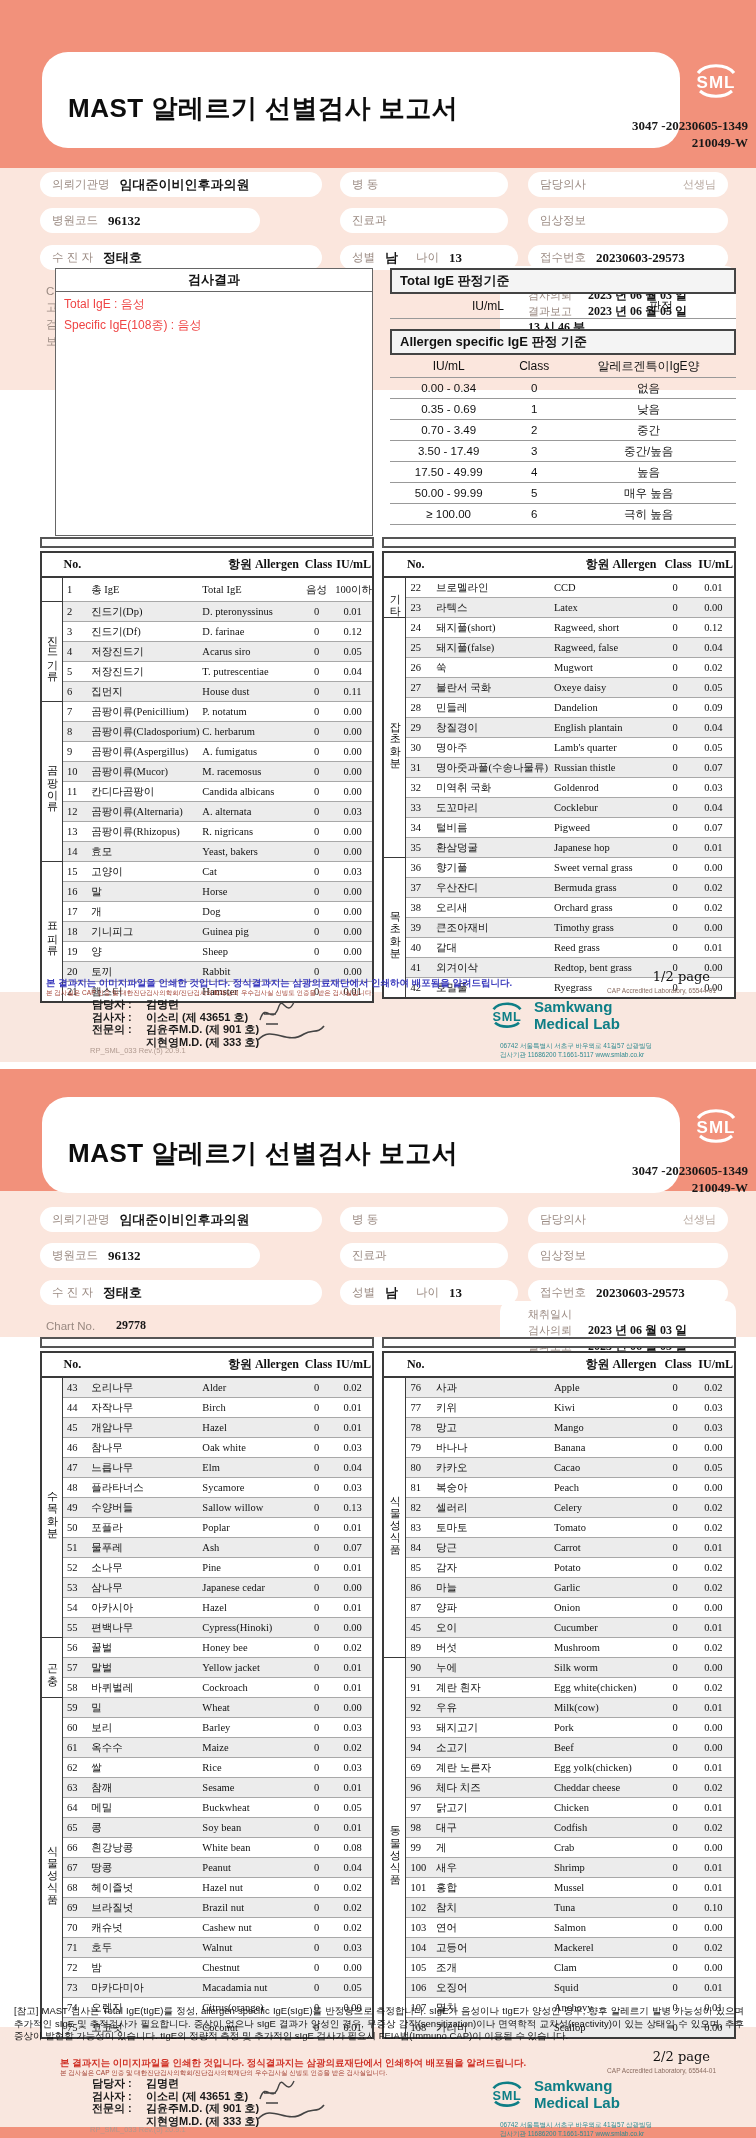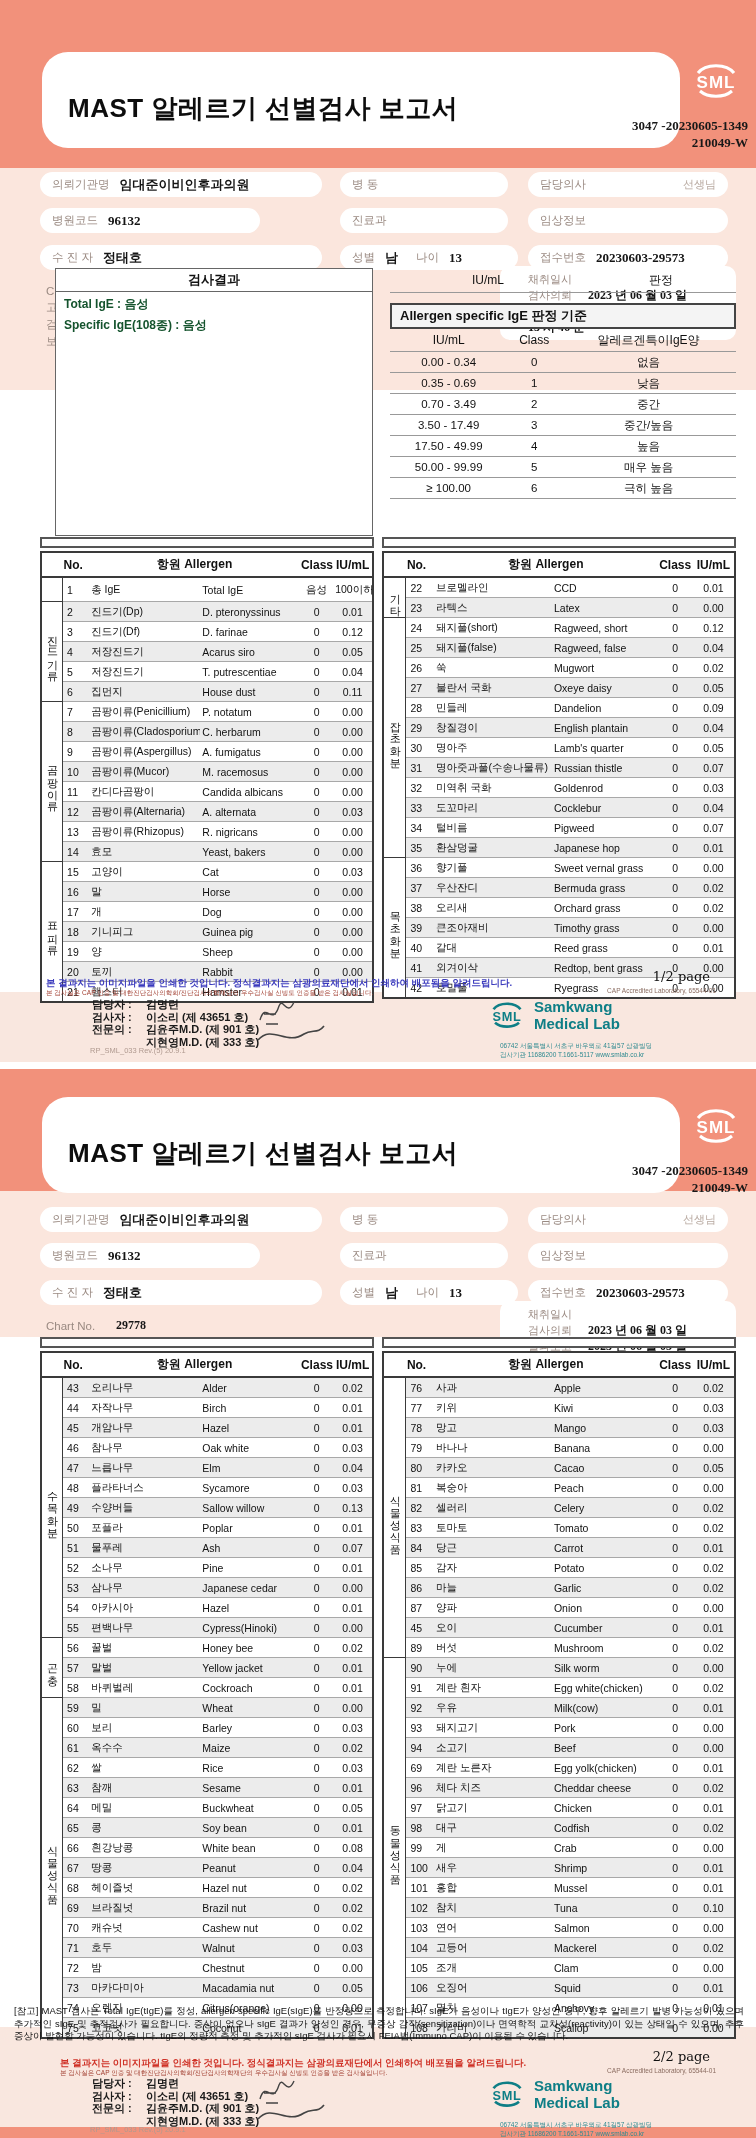--- a/index.html
+++ b/index.html
@@ -48,39 +48,39 @@
   .crow .lbl{width:66px;margin-right:4px;}
   .crow .val{font-size:12px;}
   .datesblk{position:absolute;left:500px;top:94px;width:236px;background:#fff;border-radius:10px;padding:5px 28px;box-sizing:border-box;}
   .drow{display:flex;align-items:center;height:16px;}
   .drow .lbl{width:56px;margin-right:4px;font-size:11px;}
   .drow .val{font-size:12px;}
   .drow.time{justify-content:flex-start;}
   
   .resultbox{position:absolute;left:55px;top:268px;width:318px;height:268px;border:1px solid #666;background:#fff;box-sizing:border-box;}
   .rtitle{height:22px;line-height:22px;text-align:center;font-weight:bold;font-size:13px;border-bottom:1px solid #666;background:#fff;}
-  .rline{font-size:12px;padding:4px 8px 0 8px;color:#14532d;font-weight:bold;}
+  .rline{font-size:12px;padding:4px 8px 0 8px;color:#ef4444;}
   .critwrap{position:absolute;left:390px;top:268px;width:346px;}
   .crit-title{border:2px solid #444;background:#f4f4f4;font-weight:bold;font-size:13px;padding:2px 8px;}
   .crit table{width:100%;border-collapse:collapse;background:transparent;}
   .crit th{font-weight:normal;font-size:12px;border-bottom:1px solid #999;height:22px;}
   .crit td{font-size:12px;text-align:center;border-bottom:1px solid #999;height:23px;}
   .crit2{margin-top:10px;}
   .crit2 th{height:20px;}
   .crit2 td{height:18px;font-size:11.5px;}
   
-  .tbl{position:absolute;}
+  .tbl{position:absolute;font-family:Liberation Serif, serif;}
   #page1 .tbl{top:537px;} #page2 .tbl{top:268px;}
   .t-left{left:40px;width:334px;}
   .t-right{left:382px;width:354px;}
   .cap{height:11px;border:2px solid #555;background:#fff;margin-bottom:3px;box-sizing:border-box;}
   table.atable{width:100%;border-collapse:collapse;border:2px solid #3a3a3a;background:#fff;table-layout:fixed;}
   .atable col.colg{width:6.5%;} .atable col.coln{width:8%;} .atable col.colk{width:33.5%;}
   .atable col.cole{width:30%;} .atable col.colc{width:10%;} .atable col.coli{width:12%;}
-  .atable thead th{border-bottom:2px solid #3a3a3a;height:21px;font-size:12px;font-weight:bold;background:#fff;}
+  .atable thead th{border-bottom:2px solid #3a3a3a;height:21px;font-size:12px;font-weight:bold;background:#fff;text-align:right;}
   .atable thead .h-no{text-align:left;}
   .atable tbody td{height:19px;font-size:10.5px;padding:0 2px;border-top:1px solid #a8a8a8;background:#fff;overflow:hidden;white-space:nowrap;}
   .atable tr.stripe td{background:#ececec;}
   .atable td.gcell{background:#fff !important;border-right:1.5px solid #3a3a3a;border-top:1.5px solid #3a3a3a;
     writing-mode:vertical-rl;text-orientation:upright;text-align:center;font-size:11px;letter-spacing:1px;padding:2px 0;}
   .atable td.c0{text-align:left;padding-left:4px;}
   .atable td.c1{text-align:left;}
   .atable td.c2{text-align:left;}
   .atable td.c3{text-align:center;}
   .atable td.c4{text-align:center;}
@@ -206,20 +206,21 @@
   </div>
 
   <div class="resultbox">
     <div class="rtitle">검사결과</div>
     <div class="rline">Total IgE : 음성</div>
     <div class="rline">Specific IgE(108종) : 음성</div>
   </div>
 
   <div class="critwrap">
     <div class="crit">
+      <div class="crit-title">Total IgE 판정기준</div>
       <table>
         <thead>
             <tr>
           <th>IU/mL</th>
           <th>판정</th>
         </tr>
           </thead>
         <tbody>
           </tbody>
       </table>

